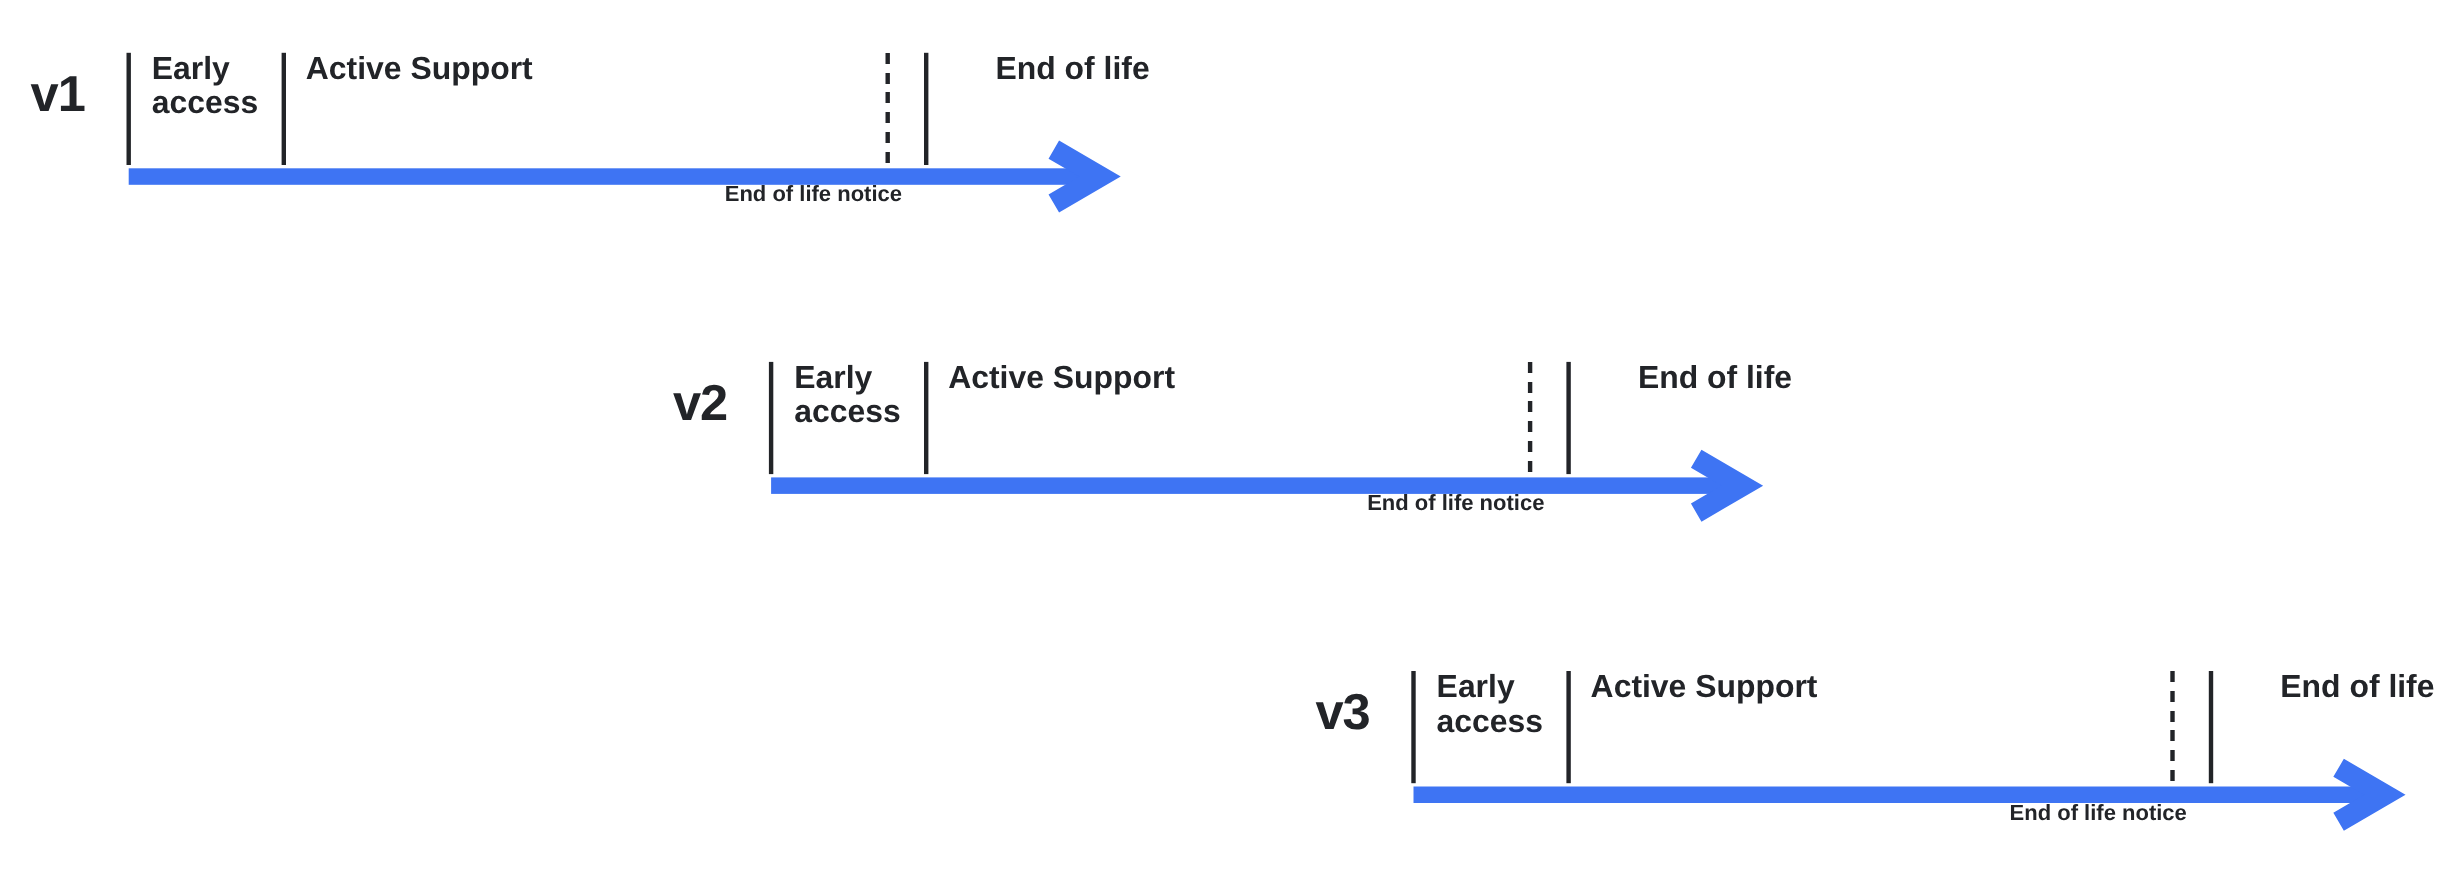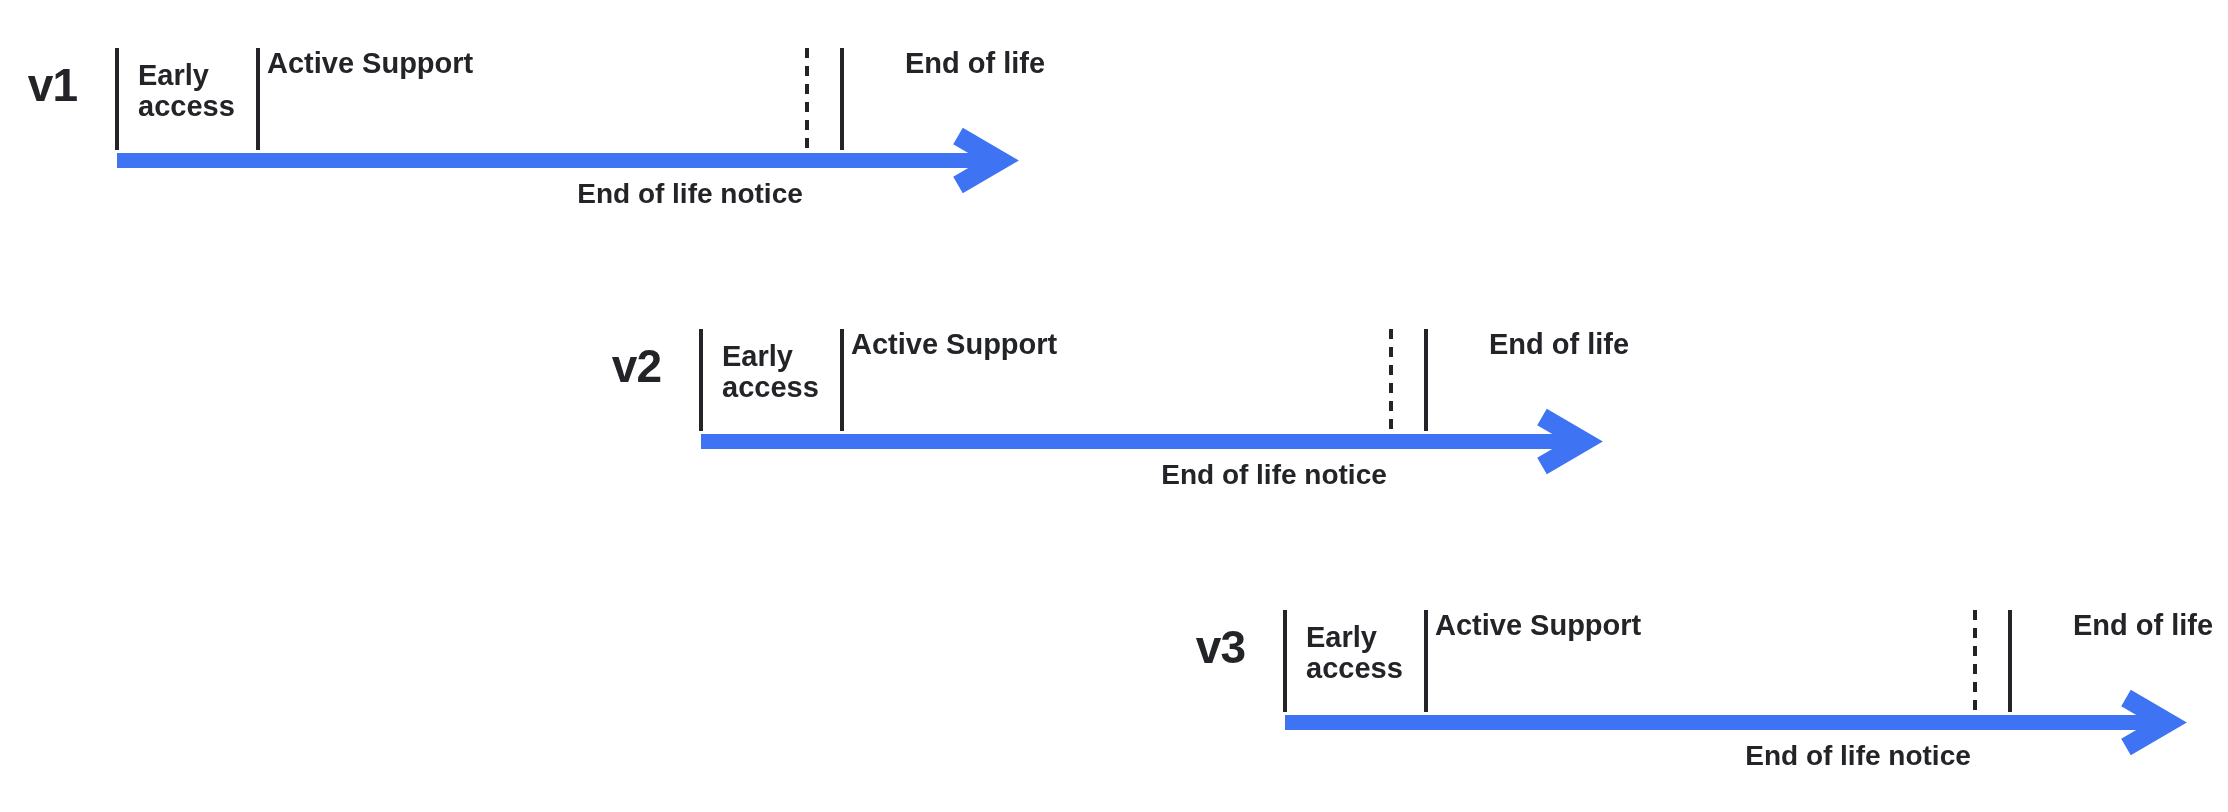--- a/index.html
+++ b/index.html
@@ -57,29 +57,29 @@
   }
   .phase-label {
     position: absolute;
     top: 0;
     font-size: 29px;
     font-weight: 700;
     color: var(--ink);
     line-height: 31px;
     white-space: nowrap;
   }
-  .early-access-label { left: 21px; width: 118px; white-space: normal; margin-top: 12px; }
-  .active-support-label { left: 150px; }
+  .early-access-label { left: 21px; width: 118px; white-space: normal; }
+  .active-support-label { left: 161px; }
   .end-of-life-label { left: 788px; }
   .notice-label {
     position: absolute;
-    top: 130px; left: 443px;
+    top: 118px; left: 443px;
     width: 260px;
-    text-align: center;
-    font-size: 28px;
+    text-align: right;
+    font-size: 20px;
     font-weight: 700;
     color: var(--ink);
     white-space: nowrap;
   }
   .arrow-svg {
     position: absolute;
     left: 0; top: 73px;
     overflow: visible;
   }
   .arrow-svg .bar { fill: var(--accent); }

